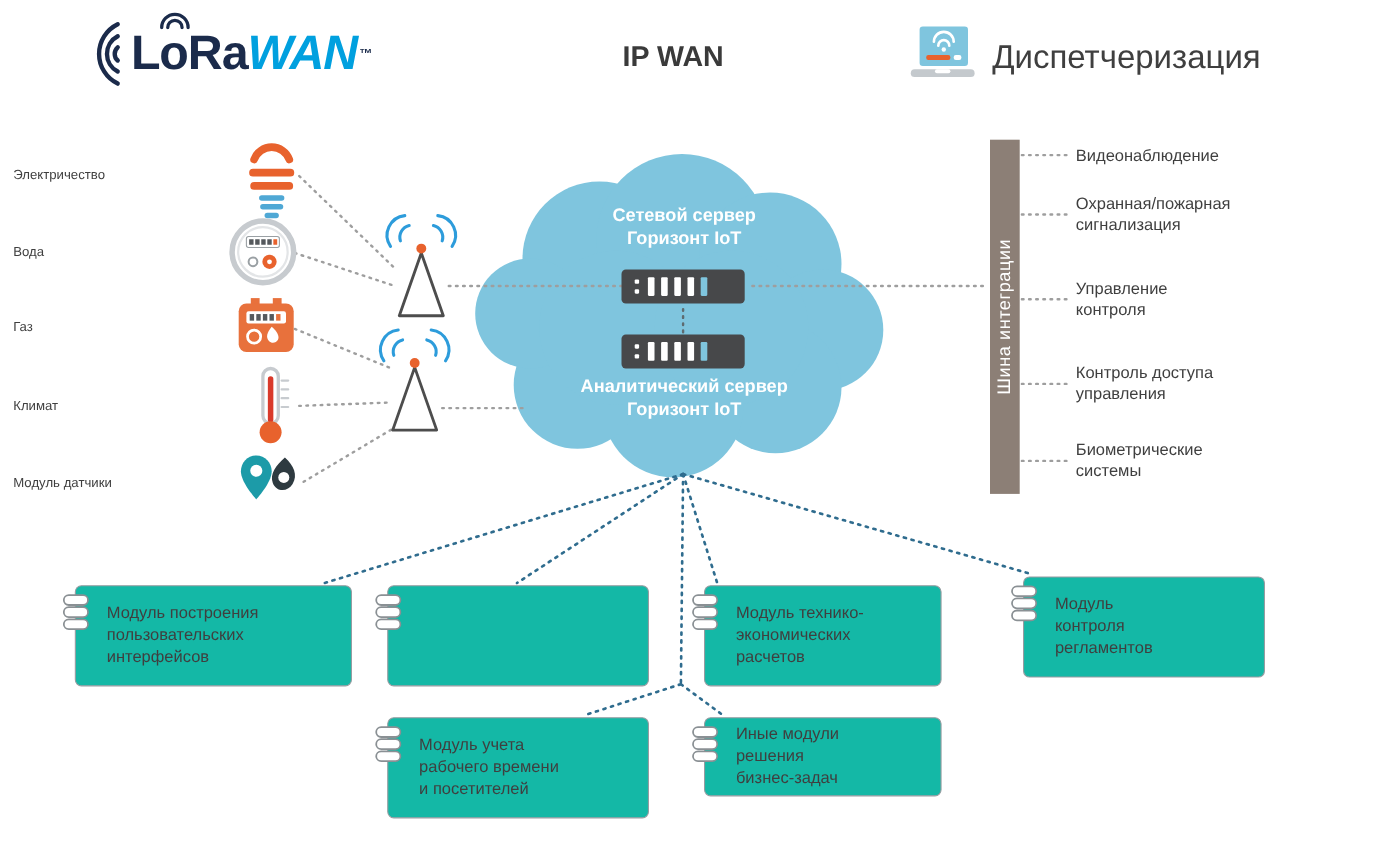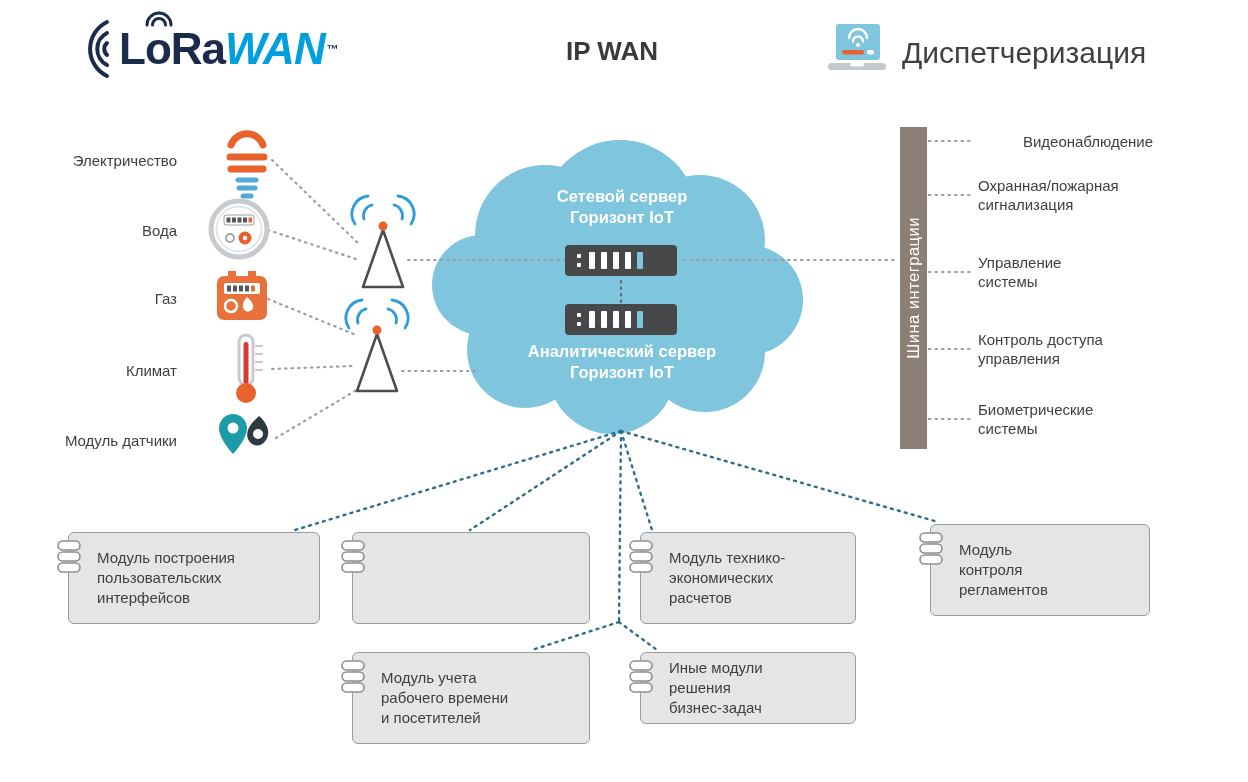--- a/index.html
+++ b/index.html
@@ -16,37 +16,37 @@
   
   #lorawan-logo{left:80px;top:16px;display:flex;align-items:center;justify-content:center;}
   .logo-text{position:relative;margin-left:5px;font-size:44px;font-weight:800;letter-spacing:-1px;line-height:60px;}
   .logo-lora{color:#1B2B4B;}
   .logo-wan{color:#00A0DF;font-style:italic;}
   .logo-tm{font-size:12px;vertical-align:top;color:#1B2B4B;font-weight:700;margin-left:2px;}
   #ip-wan{left:522px;top:36px;width:180px;text-align:center;font-size:26px;font-weight:bold;color:#3A3A3A;}
   #dispatch-label{left:902px;top:36px;font-size:30px;color:#3F3F3F;}
 
   
-  .sensor-label{left:12px;width:165px;text-align:right;font-size:15px;color:#3F3F3F;}
+  .sensor-label{left:12px;width:165px;text-align:left;font-size:12px;color:#3F3F3F;}
 
   
   .cloud-text{left:482px;width:280px;text-align:center;color:#fff;font-weight:bold;font-size:16.5px;line-height:21px;}
   .server{width:112px;height:31px;background:#47484A;border-radius:4px;display:flex;align-items:center;gap:6px;padding:0 12px;box-sizing:border-box;}
   .sdot-col{display:flex;flex-direction:column;gap:5px;margin-right:2px;}
   .sdot-col i{width:4px;height:4px;background:#fff;border-radius:1px;display:block;}
   .sbar{width:6px;height:17px;background:#fff;border-radius:1px;display:inline-block;}
   .sbar.blue{background:#7FC5DE;}
 
   
   #bus-bar{left:900px;top:127px;width:27px;height:322px;background:#8C7F76;display:flex;align-items:center;justify-content:center;}
   #bus-bar .bus-label{writing-mode:vertical-rl;transform:rotate(180deg);color:#fff;font-size:16.5px;letter-spacing:.5px;}
   .bus-item{left:978px;width:220px;font-size:15px;line-height:19px;color:#3F3F3F;}
 
   
-  .module{background:#e5e5e5;border:1.4px solid #979CA1;border-radius:6px;box-sizing:border-box;
+  .module{background:#14b8a6;border:1.4px solid #979CA1;border-radius:6px;box-sizing:border-box;
           display:flex;align-items:center;padding:6px 8px 6px 28px;font-size:15px;line-height:20px;color:#3F3F3F;}
   .stack-icon{position:absolute;left:-14px;top:6px;line-height:0;}
 </style>
 </head>
 <body>
 
 <svg id="overlay" width="1248" height="782" viewBox="0 0 1248 782">
   <g fill="#7FC5DE">
     <circle cx="545" cy="235" r="70"></circle>
     <circle cx="620" cy="218" r="78"></circle>
@@ -236,25 +236,25 @@
     <span class="sbar blue"></span>
 </div>
 
 <div class="abs layer cloud-text pre-line" style="top:341px;">Аналитический сервер
 Горизонт IoT</div>
 
 <div class="abs layer" id="bus-bar">
   <span class="bus-label">Шина интеграции</span>
 </div>
 
-<div class="abs layer bus-item pre-line" style="top:132px;text-align:center;">Видеонаблюдение</div>
+<div class="abs layer bus-item pre-line" style="top:132px;">Видеонаблюдение</div>
 <div class="abs layer bus-item pre-line" style="top:176px;">Охранная/пожарная
 сигнализация</div>
 <div class="abs layer bus-item pre-line" style="top:253px;">Управление
-системы</div>
+контроля</div>
 <div class="abs layer bus-item pre-line" style="top:330px;">Контроль доступа
 управления</div>
 <div class="abs layer bus-item pre-line" style="top:400px;">Биометрические
 системы</div>
 
 <div class="abs layer module" style="left:68px;top:532px;width:252px;height:92px;">
   <span class="stack-icon">
     <svg width="28" height="36" viewBox="0 0 28 36">
         <g fill="#FFFFFF" stroke="#8A9094" stroke-width="1.6">
           <rect x="3" y="2" width="22" height="9" rx="4.5"></rect>

